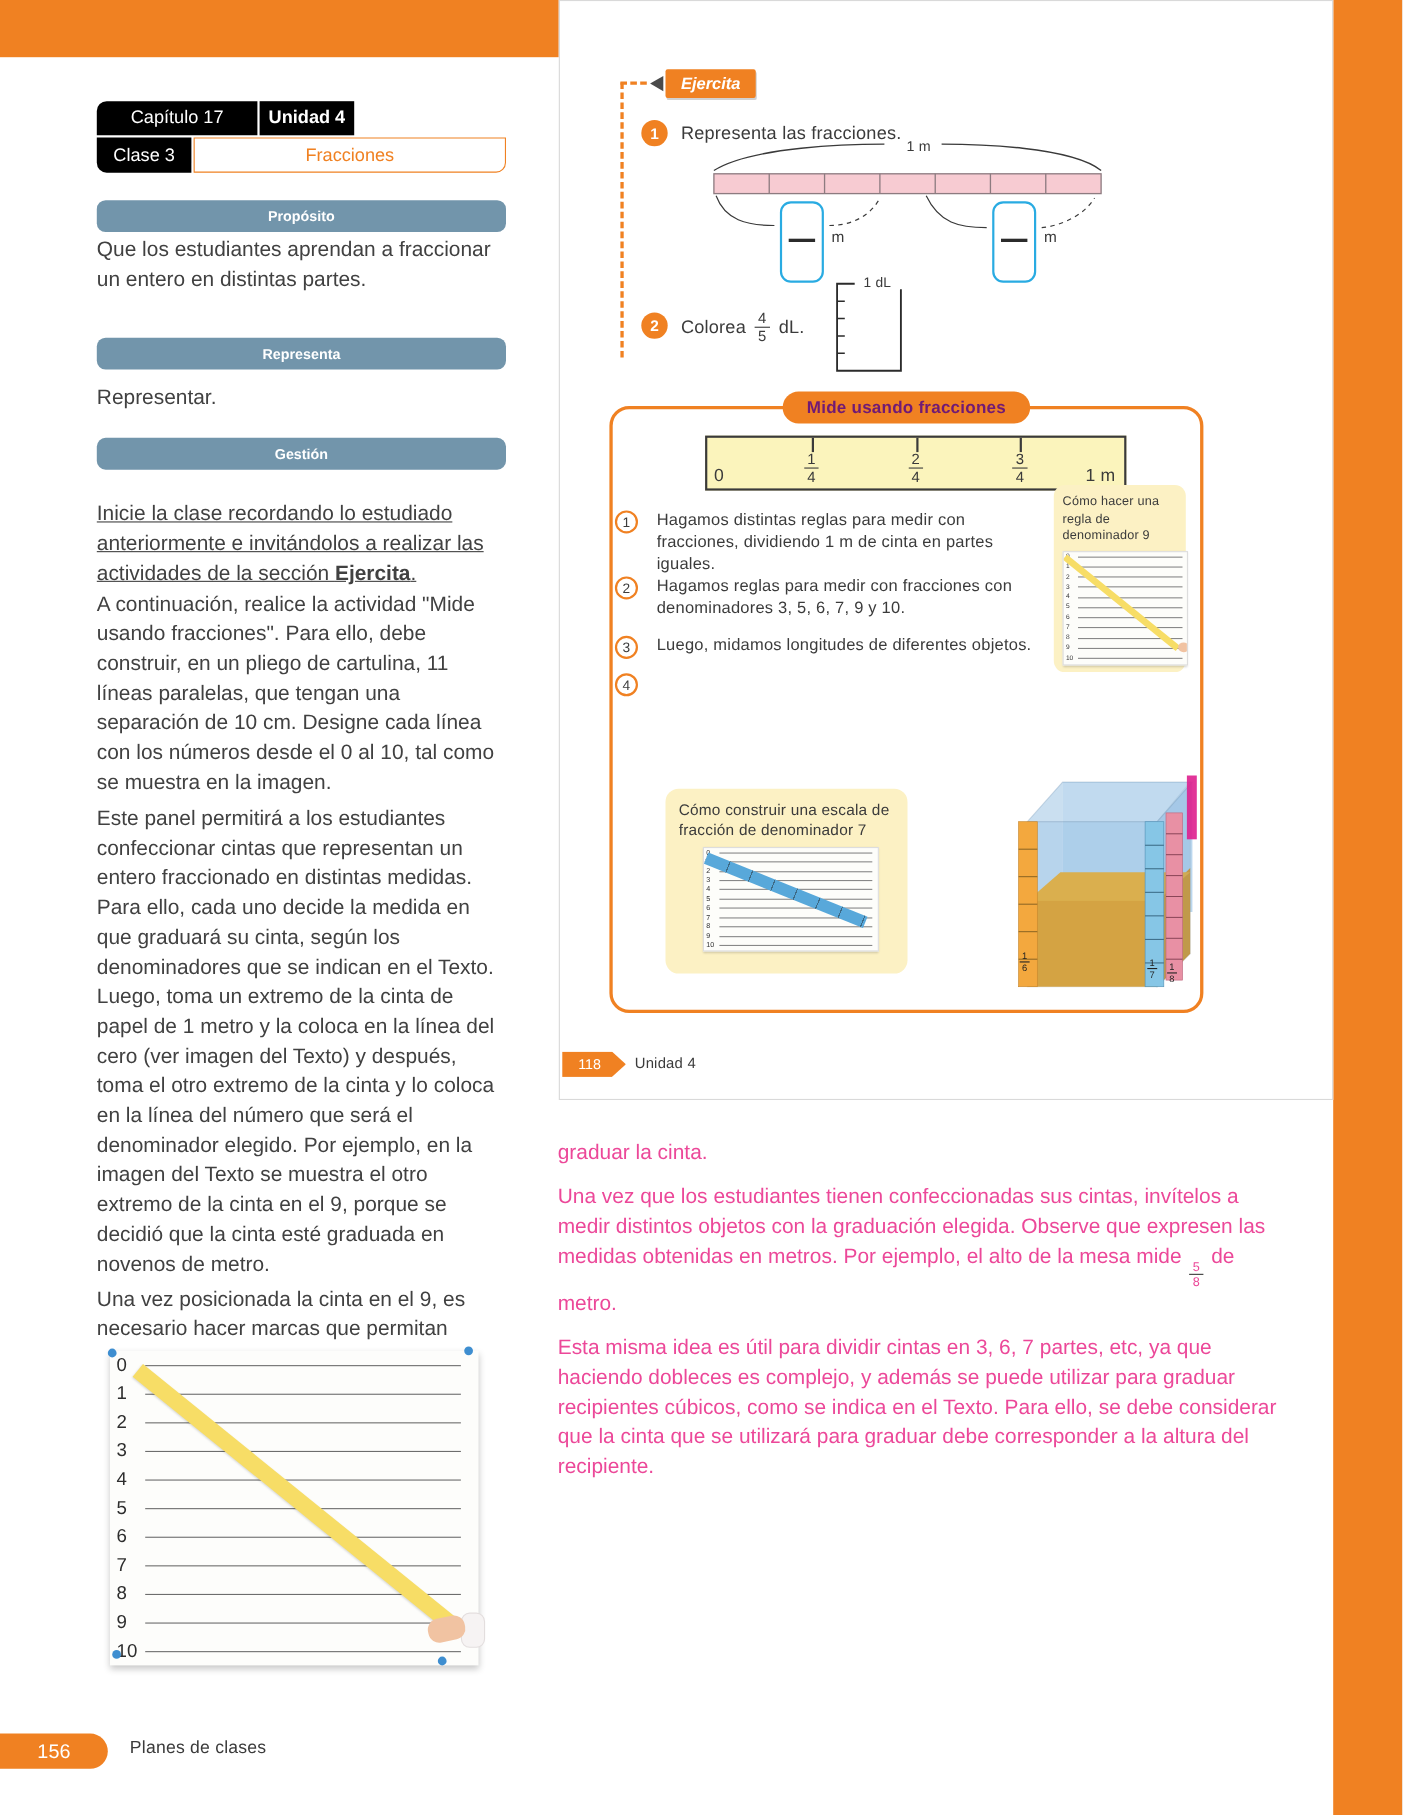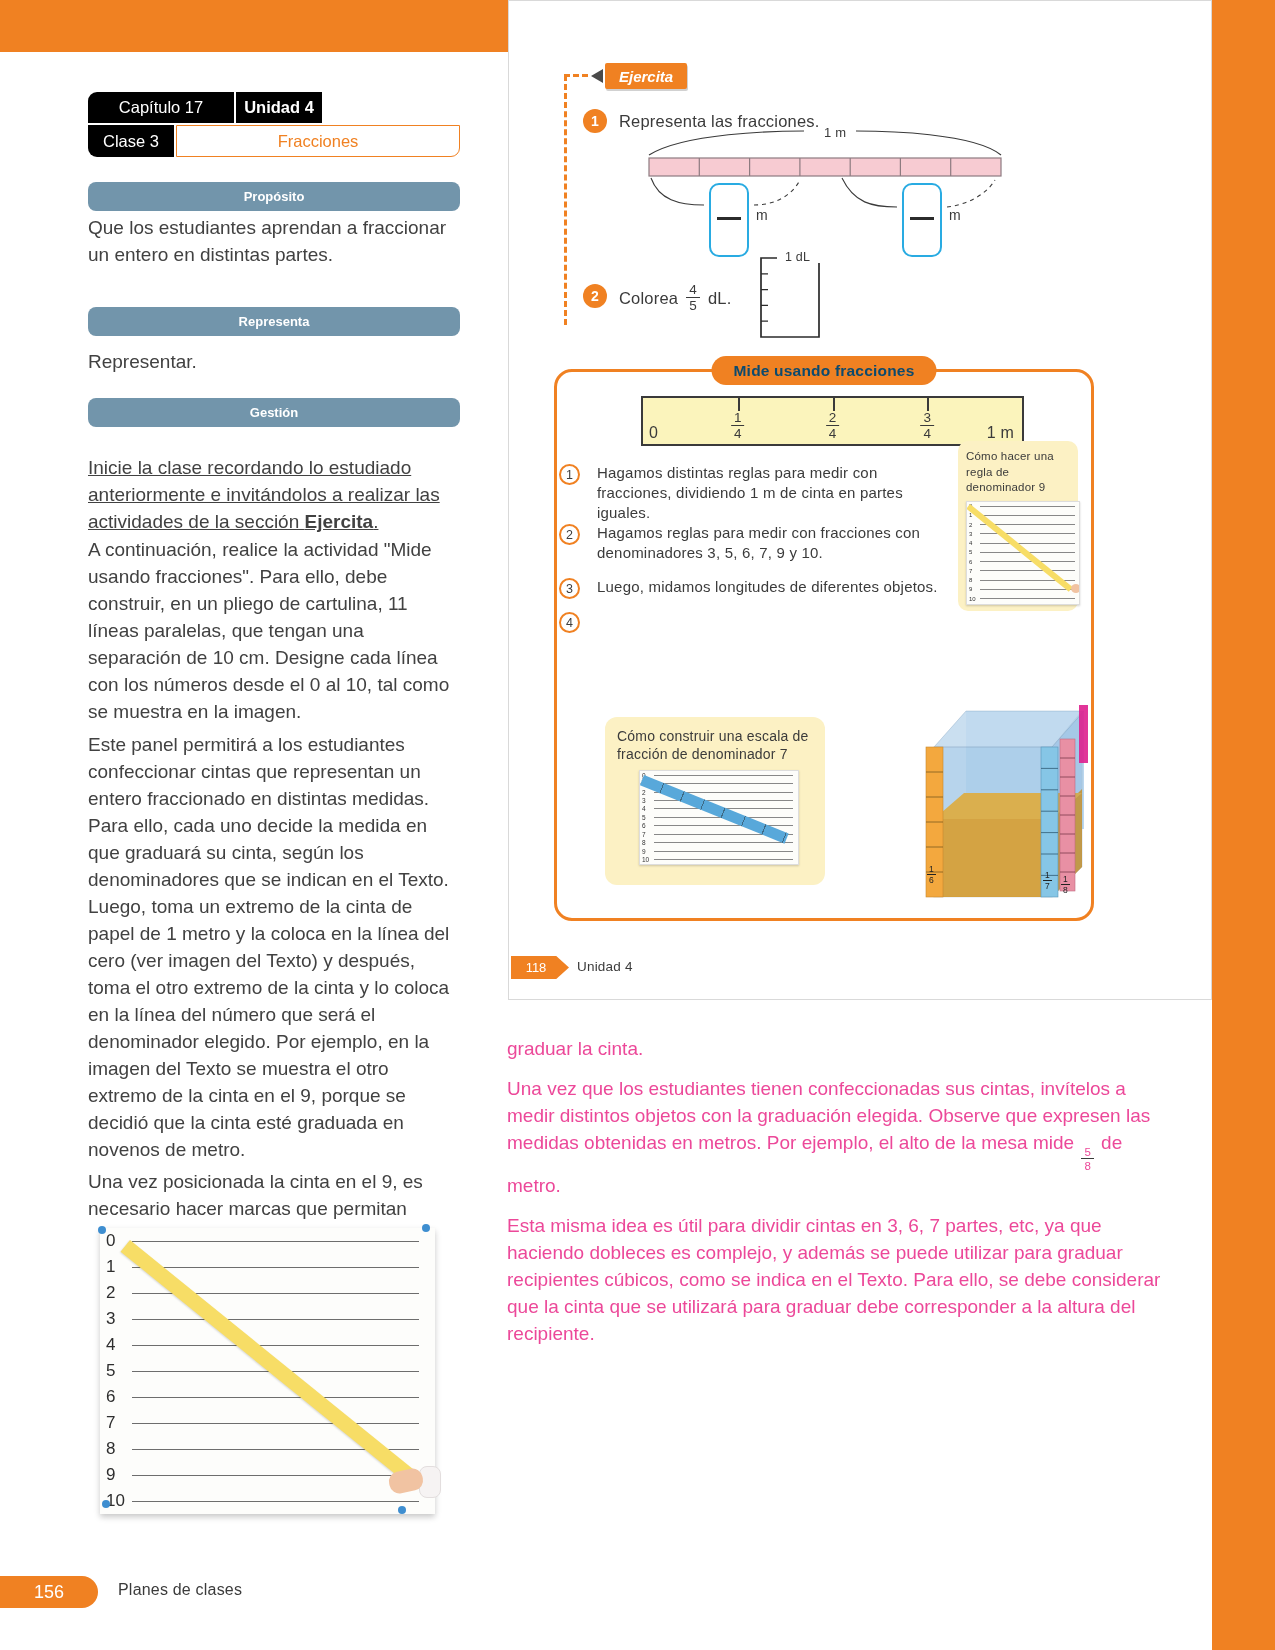--- a/index.html
+++ b/index.html
@@ -259,21 +259,21 @@
     </div>
     <div class="cupwrap">
       <svg width="84" height="92" viewBox="0 0 84 92">
         <path d="M30,5 H14 V84 H72 V10" fill="none" stroke="#2b2b2b" stroke-width="1.7"></path>
         <path d="M14,20.8 H21 M14,36.6 H21 M14,52.4 H21 M14,68.2 H21" stroke="#2b2b2b" stroke-width="1.3"></path>
       </svg>
     </div>
     <div class="cuplabel schoolfont">1 dL</div>
 
     <div class="midebox">
-      <div class="midepill schoolfont" style="color:#0c4a6e">Mide usando fracciones</div>
+      <div class="midepill schoolfont" style="color:#701a75">Mide usando fracciones</div>
     </div>
     <div class="ruler schoolfont">
       <div class="rtick" style="left:25%;"></div>
       <div class="rtick" style="left:50%;"></div>
       <div class="rtick" style="left:75%;"></div>
       <span class="rzero">0</span>
       <span class="frac rfrac" style="left:25%;">
         <span class="fn">1</span>
         <span class="fd">4</span>
       </span>

